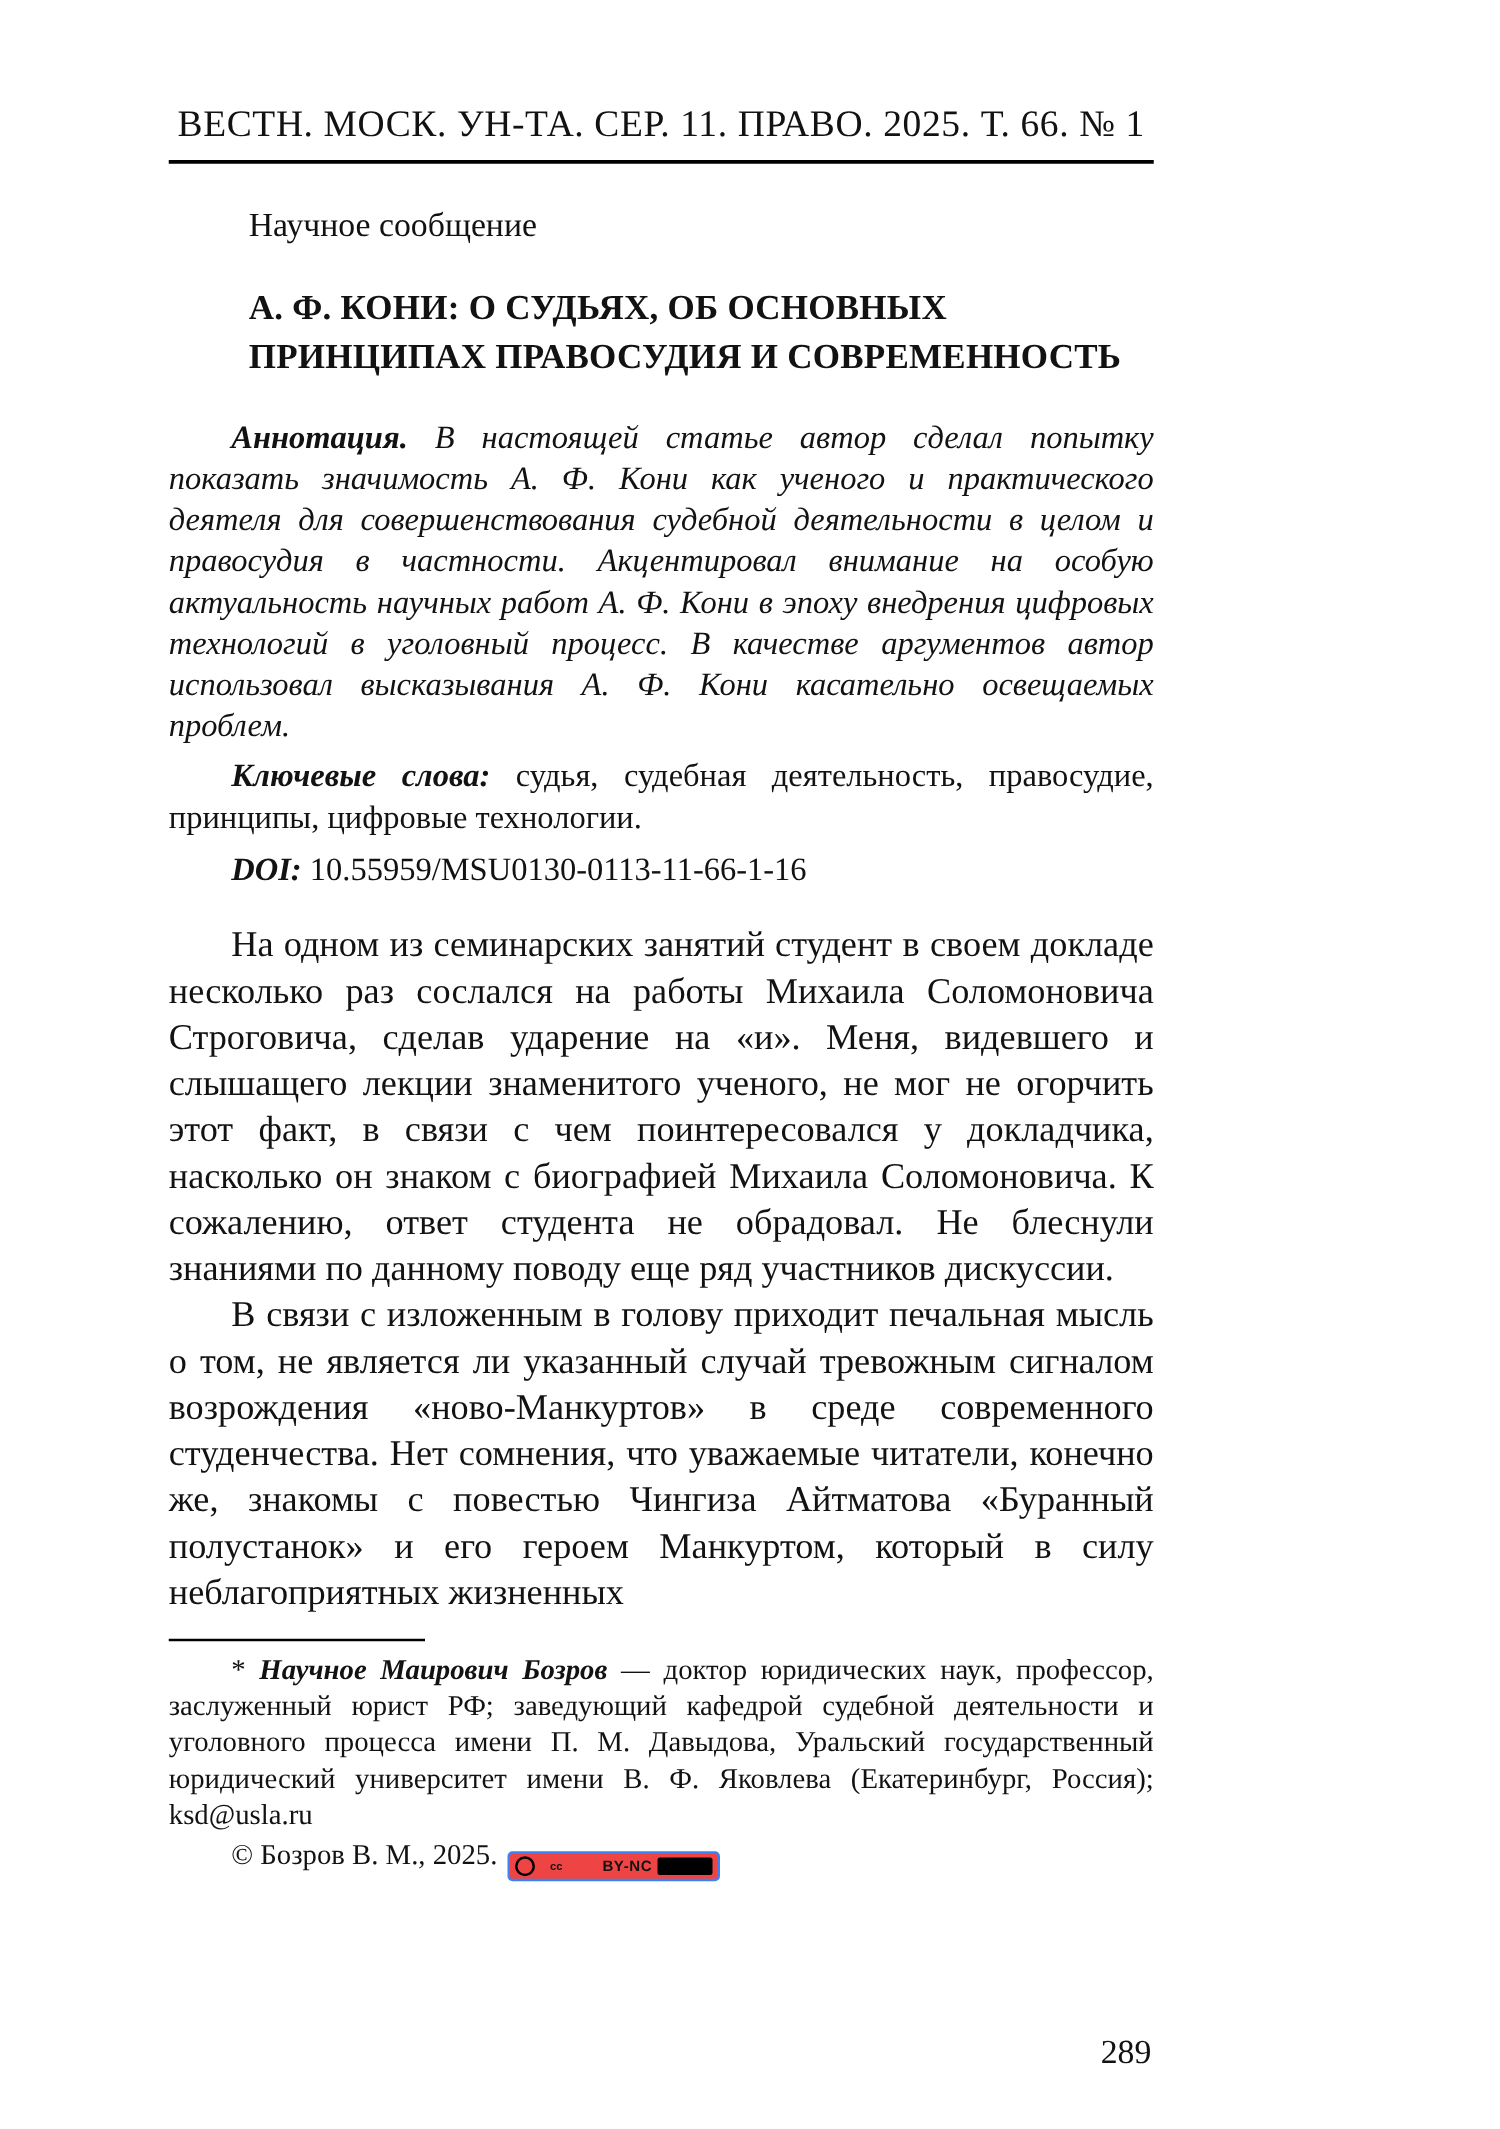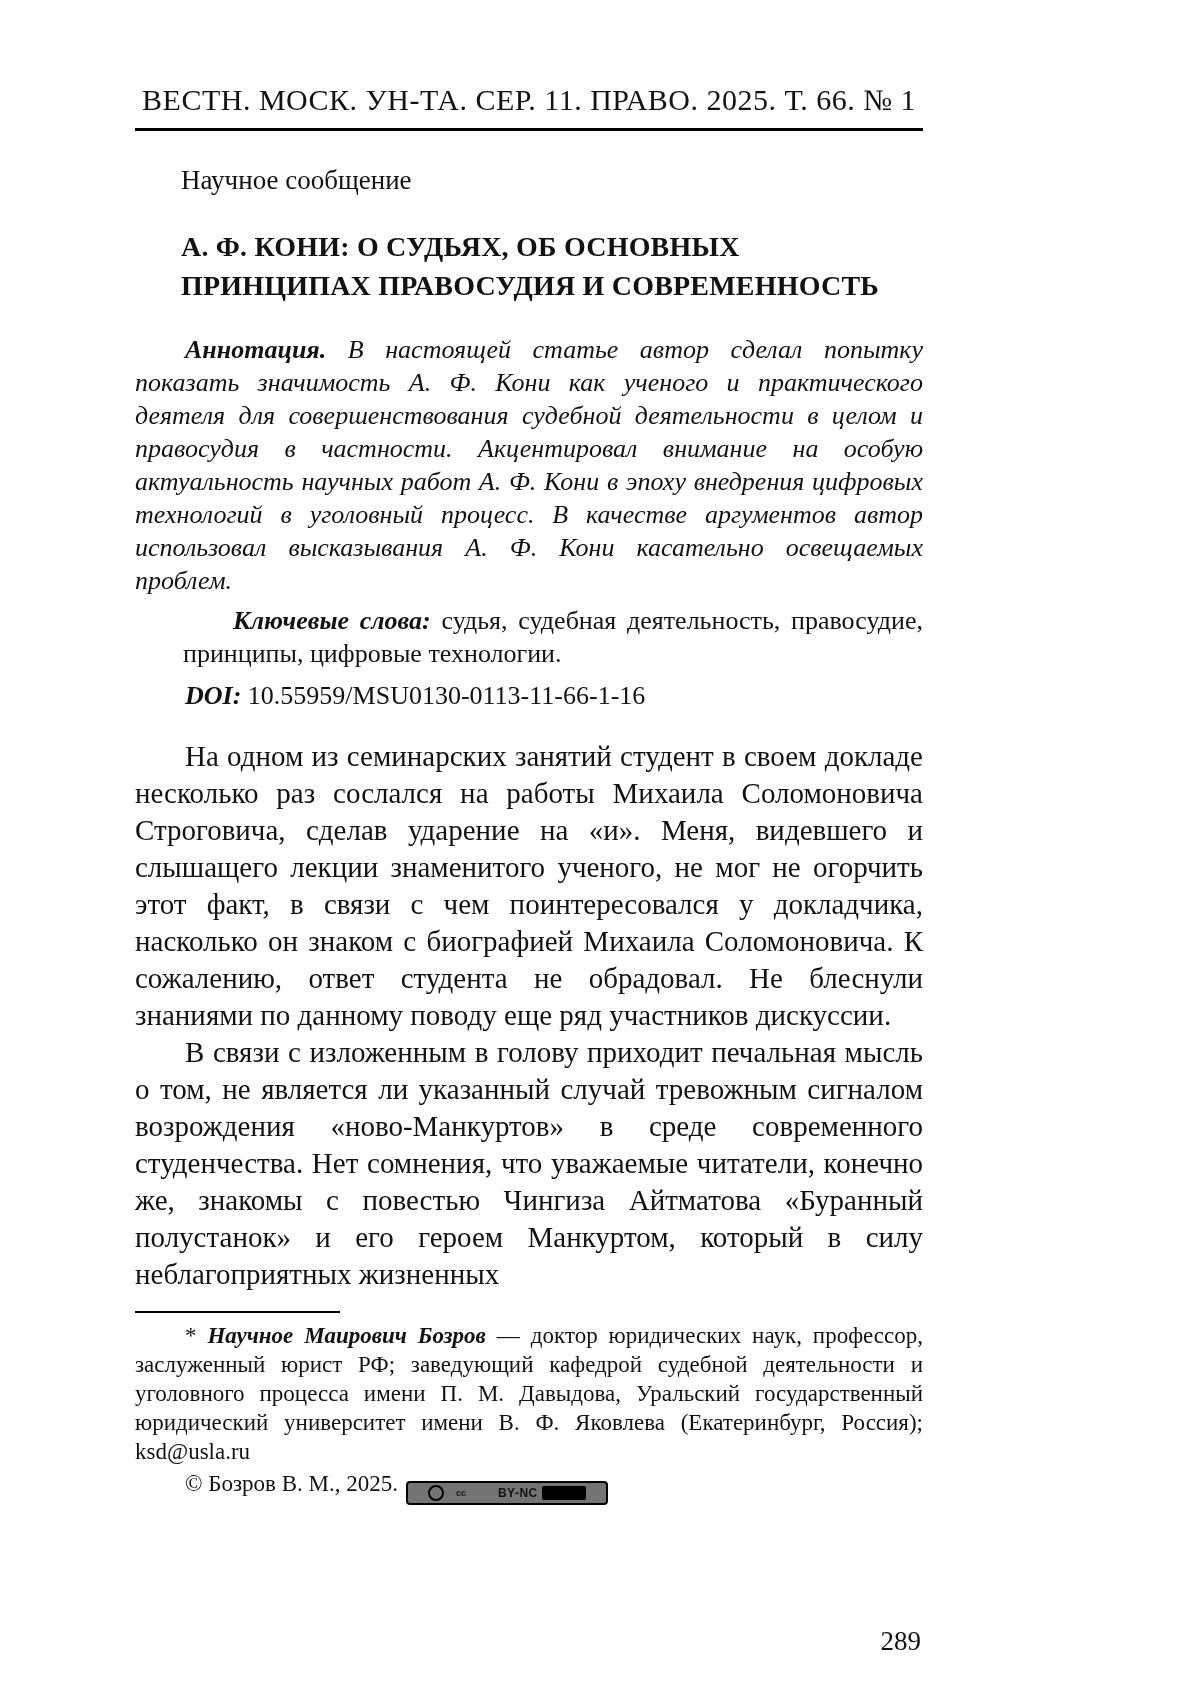--- a/index.html
+++ b/index.html
@@ -19,57 +19,57 @@
     font-size:30px;
     line-height:36px;
     letter-spacing:0.5px;
     white-space:nowrap;
   }
   .header-rule {
     border:none;
     border-top:3px solid #000;
     margin-top:10px;
   }
-  .meta { margin-left:46px; margin-top:32px; }
+  .meta { margin-left:64px; margin-top:32px; }
   .article-type, .udc { font-size:27px; line-height:34px; }
   .author { font-weight:bold; font-size:27px; line-height:34px; margin-top:26px; }
   .article-title {
     font-weight:bold;
     font-size:28px;
     line-height:39px;
     margin-top:30px;
     letter-spacing:0.2px;
     max-width:790px;
   }
   .para { text-align:justify; text-indent:50px; }
   .annot { font-style:italic; font-size:26px; line-height:33px; margin-top:28px; }
-  .kw, .cit { font-size:26px; line-height:33px; margin-top:7px;margin-left:48px; }
+  .kw, .cit { font-size:26px; line-height:33px; margin-top:7px; }
   .doi-line { font-size:26px; line-height:33px; margin-top:9px; text-indent:50px; }
   .label-bi { font-weight:bold; font-style:italic; }
   .it { font-style:italic; }
   .body-para { font-size:29px; line-height:37px; }
   .body-para.first { margin-top:26px; }
   .footnote-rule {
     width:205px;
     border:none;
     border-top:2px solid #000;
     margin:18px 0 0 0;
   }
   .footnote { font-size:23px; line-height:29px; text-align:justify; text-indent:50px; margin-top:8px; }
   .copyright { font-size:23px; line-height:30px; text-indent:50px; margin-top:3px; }
   .cc-badge {
     display:inline-flex;
     align-items:center;
     gap:4px;
-    border:2px solid #000000;
+    border:2px solid #3b82f6;
     border-radius:4px;
-    padding:2px 20px;
+    padding:2px 4px;
     margin-left:8px;
     vertical-align:-5px;
-    background:#737373;
+    background:#ef4444;
   }
   .cc-circle {
     width:16px; height:16px;
     border:2px solid #000;
     border-radius:50%;
     display:inline-flex; align-items:center; justify-content:center;
     font:bold 9px "Liberation Sans", sans-serif;
   }
   .cc-label { font:bold 12px "Liberation Sans", sans-serif; letter-spacing:0.5px; }
   .cc-bar { width:44px; height:14px; background:#000; border-radius:2px; display:inline-block; }

